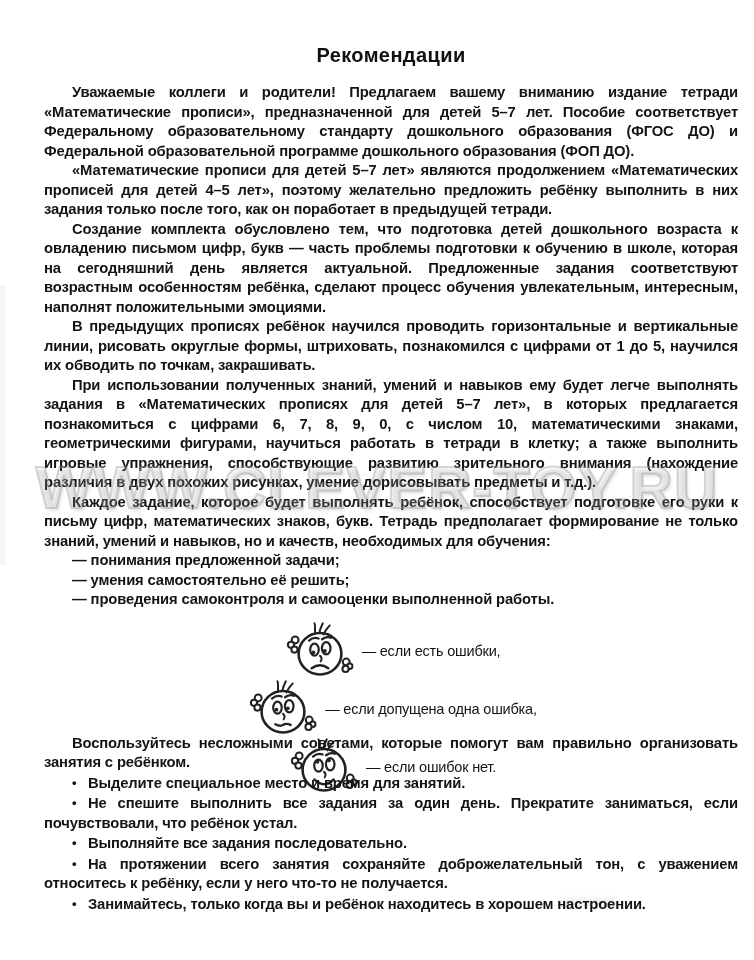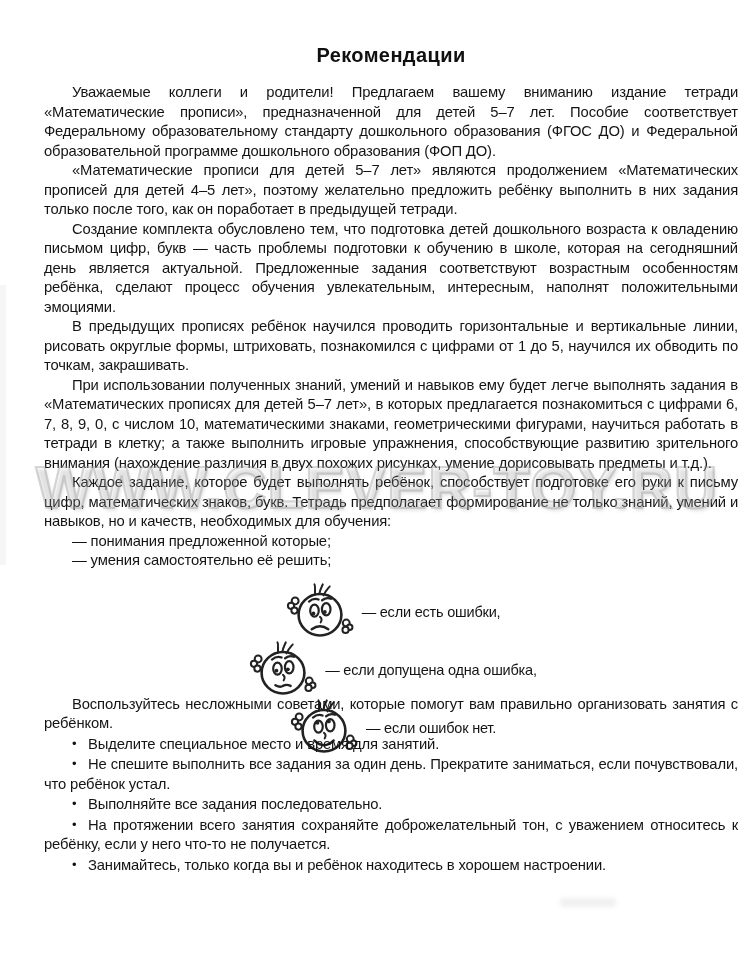--- a/index.html
+++ b/index.html
@@ -32,20 +32,21 @@
     letter-spacing: 0.4px;
     color: #101010;
   }
   .bodytext p {
     margin: 0;
     font-size: 14.8px;
     line-height: 19.5px;
     text-align: justify;
     text-indent: 28px;
     letter-spacing: -0.15px;
+    font-weight: bold;
   }
   .bodytext { margin-top: 16px; }
   .dash-list p { text-align: left; }
   .para-after-list { margin-top: 0; }
   .faces-row {
     display: flex;
     align-items: center;
     justify-content: space-between;
     margin: 12px 0 0 2px;
     height: 74px;
@@ -116,22 +117,23 @@
 
   <div class="bodytext">
     <p>Уважаемые коллеги и родители! Предлагаем вашему вниманию издание тетради «Математические прописи», предназначенной для детей 5–7 лет. Пособие соответствует Федеральному образовательному стандарту дошкольного образования (ФГОС ДО) и Федеральной образовательной программе дошкольного образования (ФОП ДО).</p>
     <p>«Математические прописи для детей 5–7 лет» являются продолжением «Математических прописей для детей 4–5 лет», поэтому желательно предложить ребёнку выполнить в них задания только после того, как он поработает в предыдущей тетради.</p>
     <p>Создание комплекта обусловлено тем, что подготовка детей дошкольного возраста к овладению письмом цифр, букв — часть проблемы подготовки к обучению в школе, которая на сегодняшний день является актуальной. Предложенные задания соответствуют возрастным особенностям ребёнка, сделают процесс обучения увлекательным, интересным, наполнят положительными эмоциями.</p>
     <p>В предыдущих прописях ребёнок научился проводить горизонтальные и вертикальные линии, рисовать округлые формы, штриховать, познакомился с цифрами от 1 до 5, научился их обводить по точкам, закрашивать.</p>
     <p>При использовании полученных знаний, умений и навыков ему будет легче выполнять задания в «Математических прописях для детей 5–7 лет», в которых предлагается познакомиться с цифрами 6, 7, 8, 9, 0, с числом 10, математическими знаками, геометрическими фигурами, научиться работать в тетради в клетку; а также выполнить игровые упражнения, способствующие развитию зрительного внимания (нахождение различия в двух похожих рисунках, умение дорисовывать предметы и т.д.).</p>
     <p>Каждое задание, которое будет выполнять ребёнок, способствует подготовке его руки к письму цифр, математических знаков, букв. Тетрадь предполагает формирование не только знаний, умений и навыков, но и качеств, необходимых для обучения:</p>
 
     <div class="dash-list">
-      <p>— понимания предложенной которые;</p>
+      <p>— понимания предложенной задачи;</p>
       <p>— умения самостоятельно её решить;</p>
+      <p>— проведения самоконтроля и самооценки выполненной работы.</p>
     </div>
 
 
     <div class="faces-row">
 
       <div class="face-item">
         <svg class="kolobok" width="72" height="58" viewBox="0 0 104 84" fill="none">
           <circle cx="16" cy="26" r="5" fill="#fff" stroke="#222" stroke-width="2"></circle>
           <circle cx="10" cy="33" r="4.5" fill="#fff" stroke="#222" stroke-width="2"></circle>
           <circle cx="15" cy="40" r="4.5" fill="#fff" stroke="#222" stroke-width="2"></circle>

